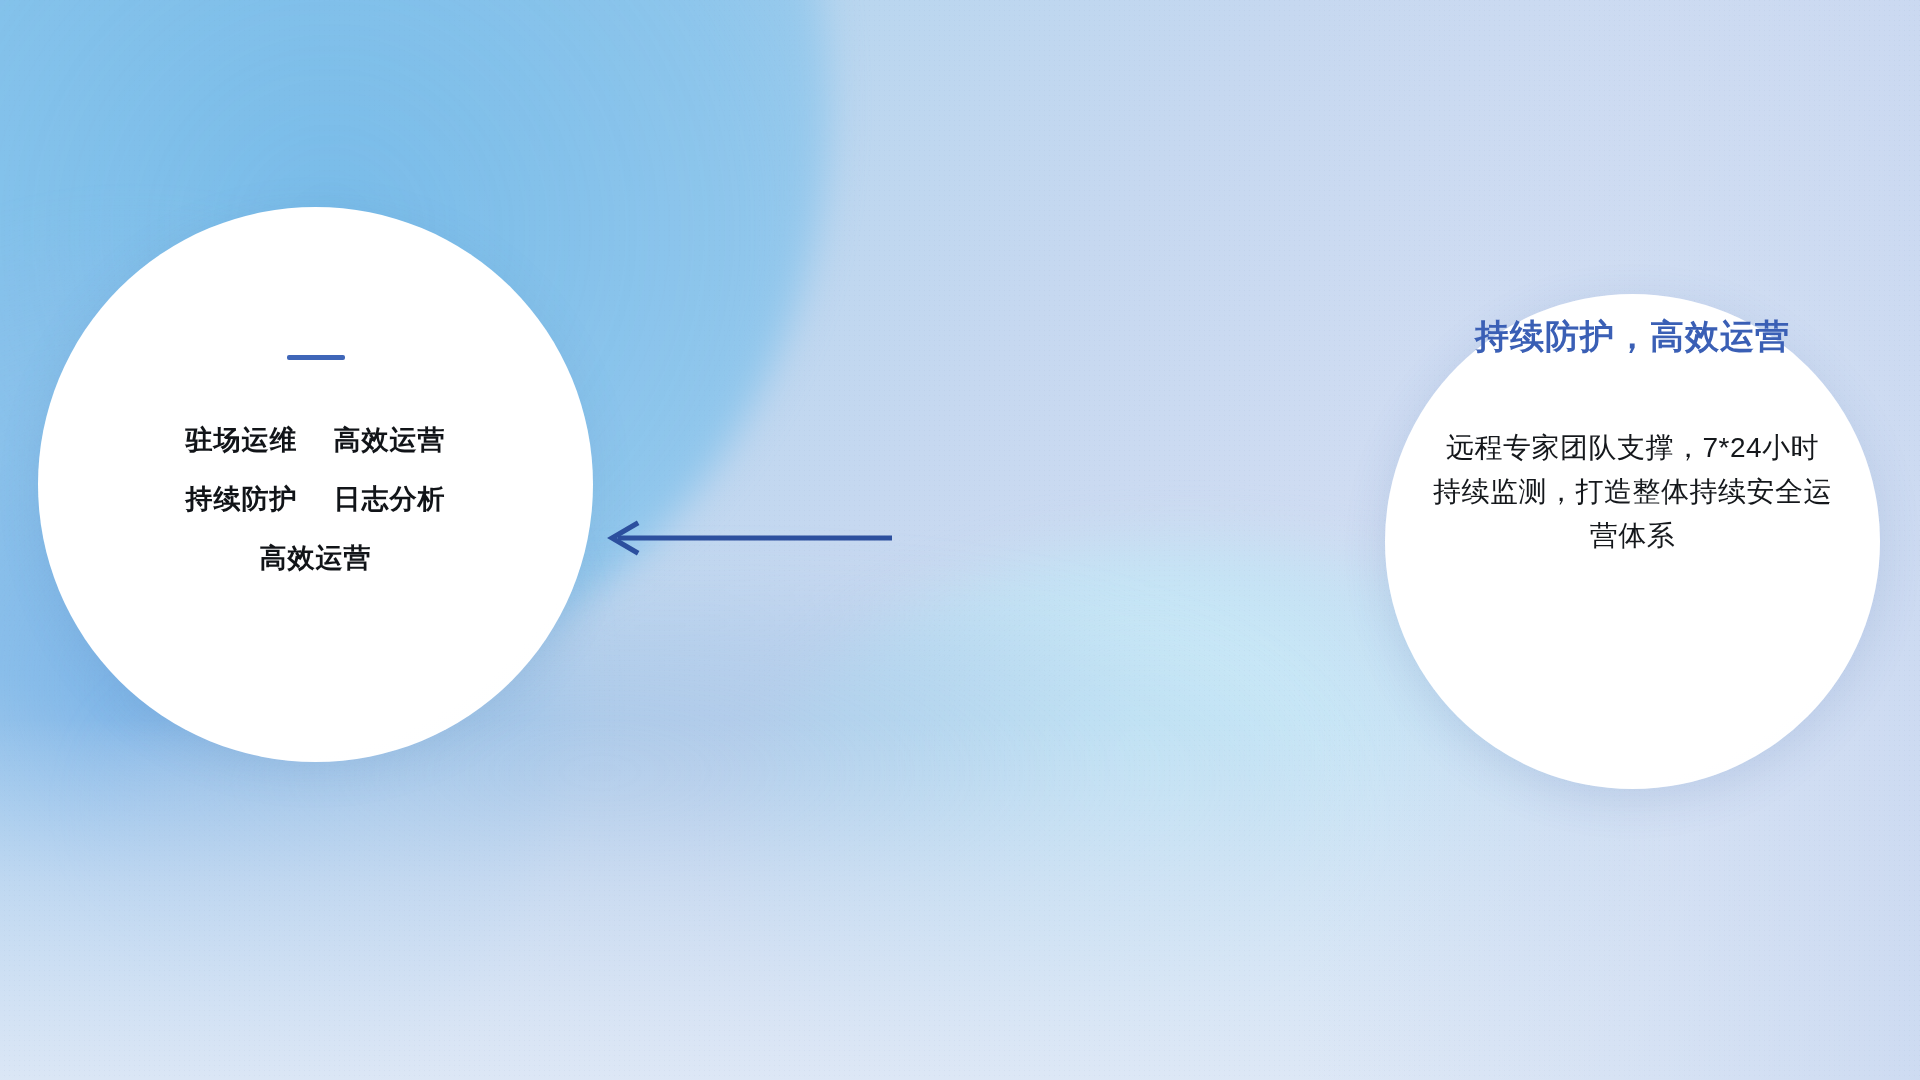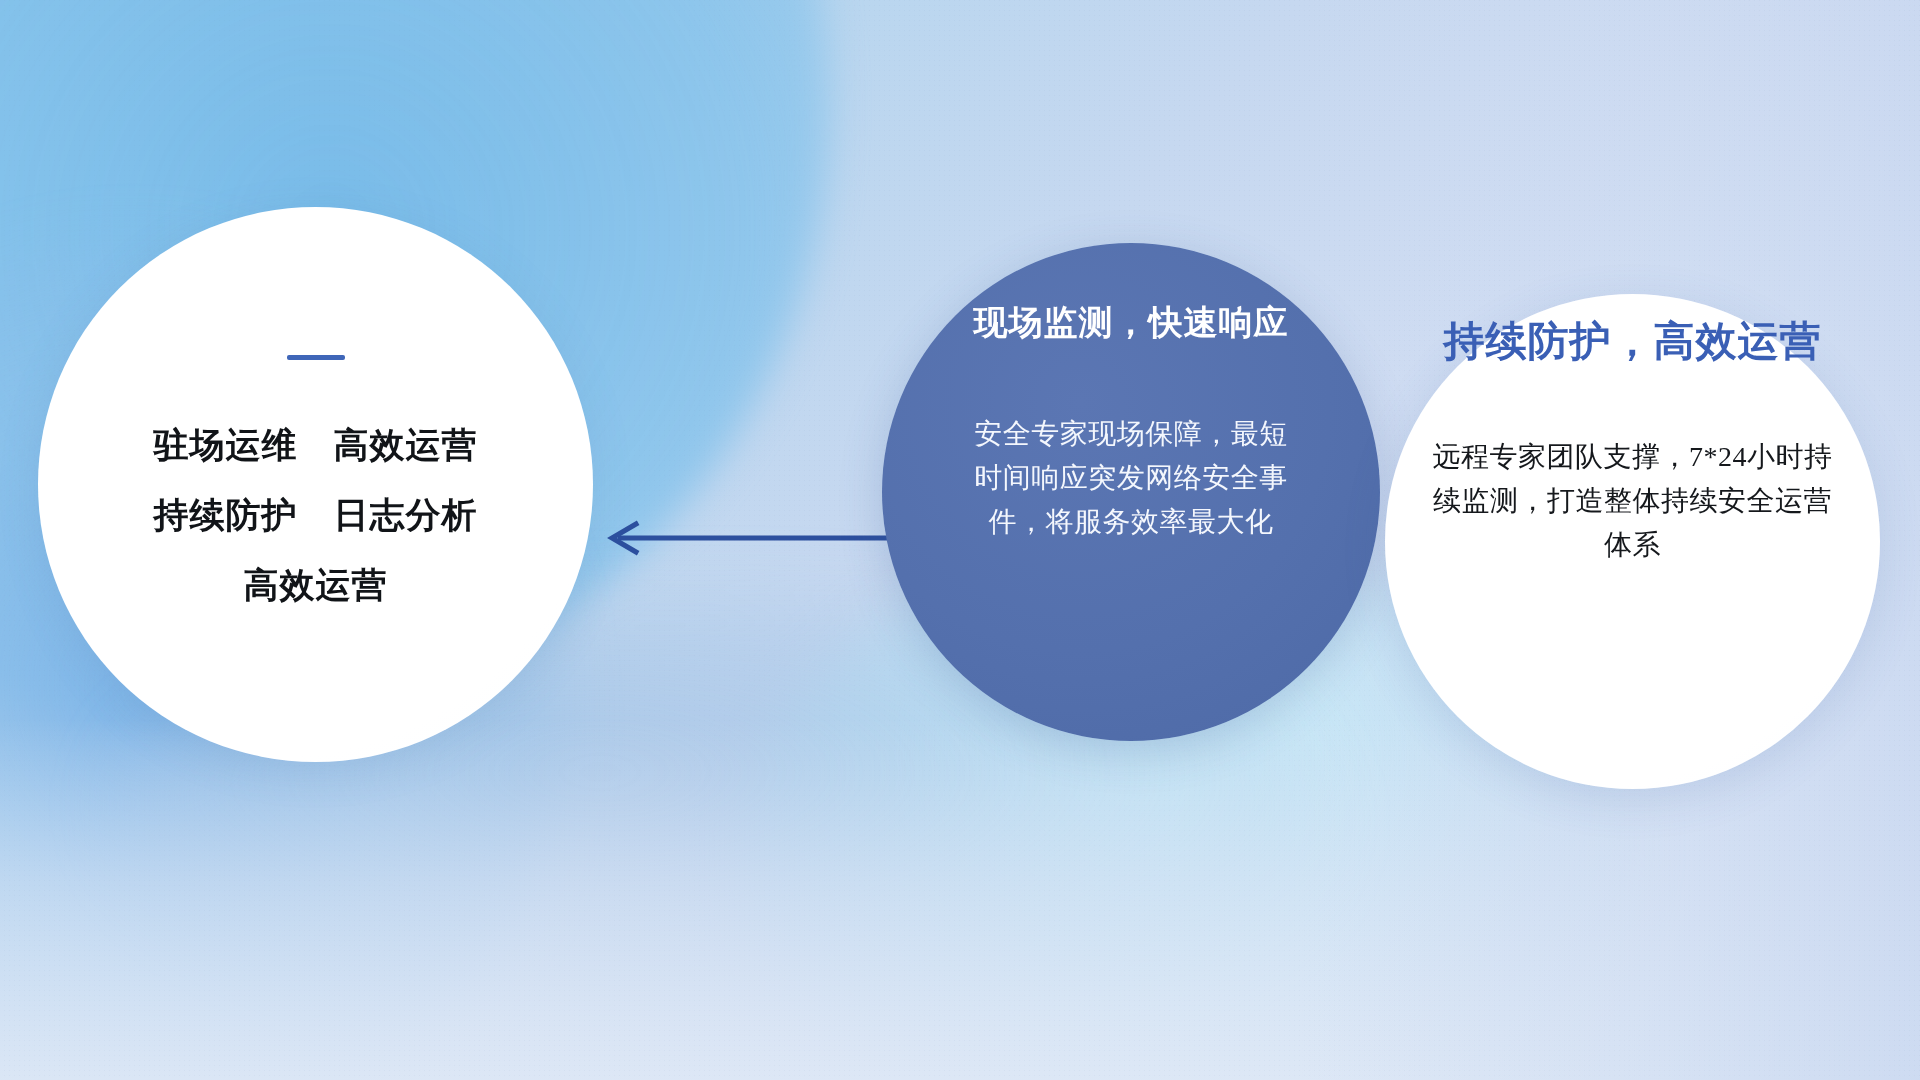--- a/index.html
+++ b/index.html
@@ -162,21 +162,21 @@
     margin: 0 auto 62px auto;
   }
   .kw-row {
     display: flex;
     justify-content: center;
     align-items: baseline;
     gap: 36px;
     margin-bottom: 23px;
   }
   .kw {
-    font-size: 35px;
+    font-size: 27px;
     font-weight: bold;
     color: #111418;
     letter-spacing: 1px;
     white-space: nowrap;
   }
   .kw-single {
     text-align: center;
     margin-top: 7px;
   }
 
@@ -207,35 +207,34 @@
 
   
   .right-inner {
     position: absolute;
     left: 0; right: 0;
     top: 20px;
     padding: 0 36px;
     text-align: center;
   }
   .right-title {
-    font-size: 41px;
+    font-size: 34px;
     font-weight: bold;
     color: #3a5fb5;
     letter-spacing: 1px;
     white-space: nowrap;
     margin-bottom: 66px;
   }
   .right-body {
     font-size: 28px;
     line-height: 1.58;
     color: #15181c;
     letter-spacing: 0.5px;
     max-width: 400px;
     margin: 0 auto;
-    font-family: Liberation Serif, serif;
   }
 
   
   .arrow {
     position: absolute;
     left: 596px;
     top: 518px;
     width: 300px;
     height: 40px;
     z-index: 1;
@@ -273,26 +272,20 @@
 
       <div class="kw-row">
         <span class="kw">持续防护</span>
         <span class="kw">日志分析</span>
       </div>
 
       <div class="kw kw-single">高效运营</div>
     </div>
   </div>
 
-  <div class="circle circle-mid">
-    <div class="mid-inner">
-      <div class="mid-title">现场监测，快速响应</div>
-      <div class="mid-body">安全专家现场保障，最短时间响应突发网络安全事件，将服务效率最大化</div>
-    </div>
-  </div>
 
   <div class="circle circle-right">
     <div class="right-inner">
       <div class="right-title">持续防护，高效运营</div>
       <div class="right-body">远程专家团队支撑，7*24小时持续监测，打造整体持续安全运营体系</div>
     </div>
   </div>
 
 </div>
 

